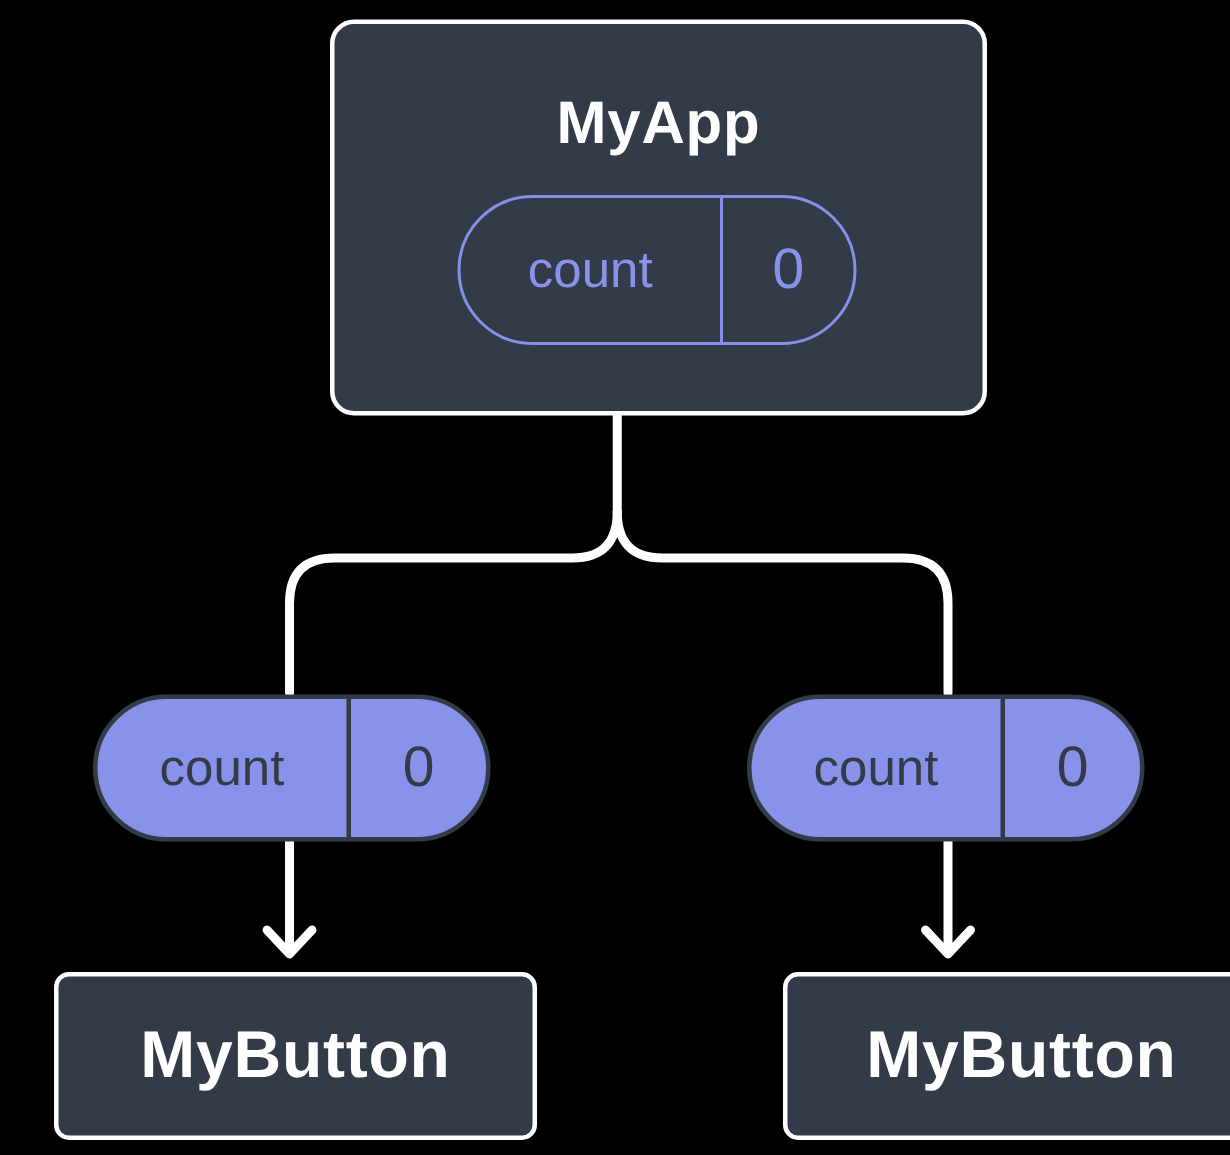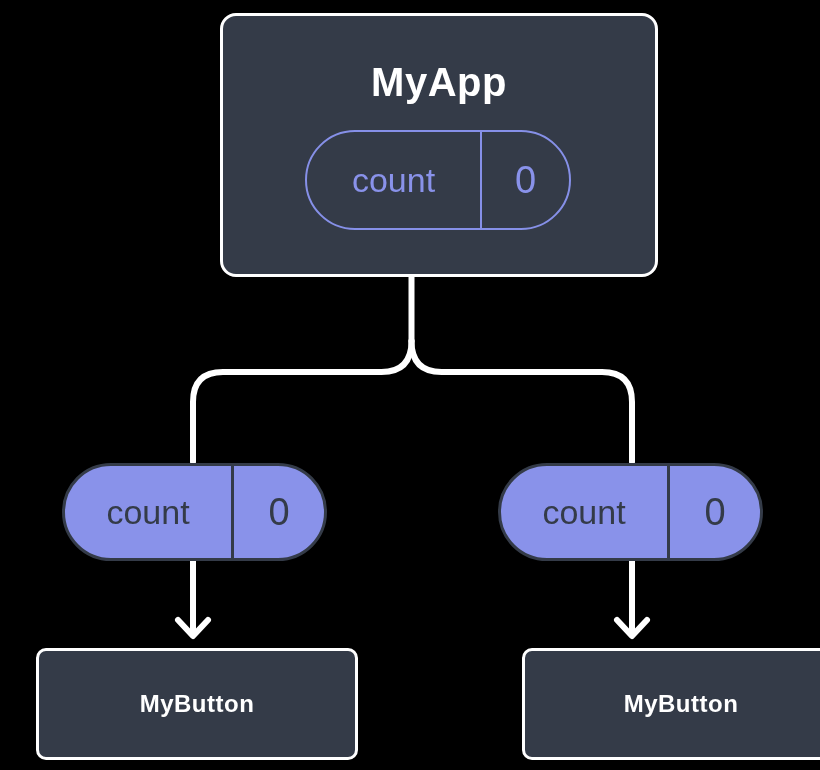--- a/index.html
+++ b/index.html
@@ -15,21 +15,21 @@
     border:3px solid var(--node-border,#fff);box-sizing:border-box;margin-left:28px;
   }
   .node.root{left:192px;top:13px;width:438px;height:264px;border-radius:16px;}
   .node.btn{border-radius:10px;display:flex;align-items:center;justify-content:center;}
   .node.btn.left{left:8px;top:648px;width:322px;height:112px;}
   .node.btn.right{left:494px;top:648px;width:318px;height:112px;}
   .node-title{
     position:absolute;top:44px;left:0;right:0;text-align:center;
     color:#fff;font-size:40px;font-weight:700;letter-spacing:.5px;
   }
-  .btn-title{color:#fff;font-size:24px;font-weight:700;letter-spacing:.5px;}
+  .btn-title{color:#fff;font-size:44px;font-weight:700;letter-spacing:.5px;}
 
   
   .pill{
     position:absolute;display:flex;align-items:stretch;box-sizing:border-box;
     border-radius:50px;overflow:hidden;
   }
   .pill .name,.pill .value{display:flex;align-items:center;justify-content:center;}
   .pill .name{font-size:34px;}
   .pill .value{flex:1;font-size:38px;}
 

